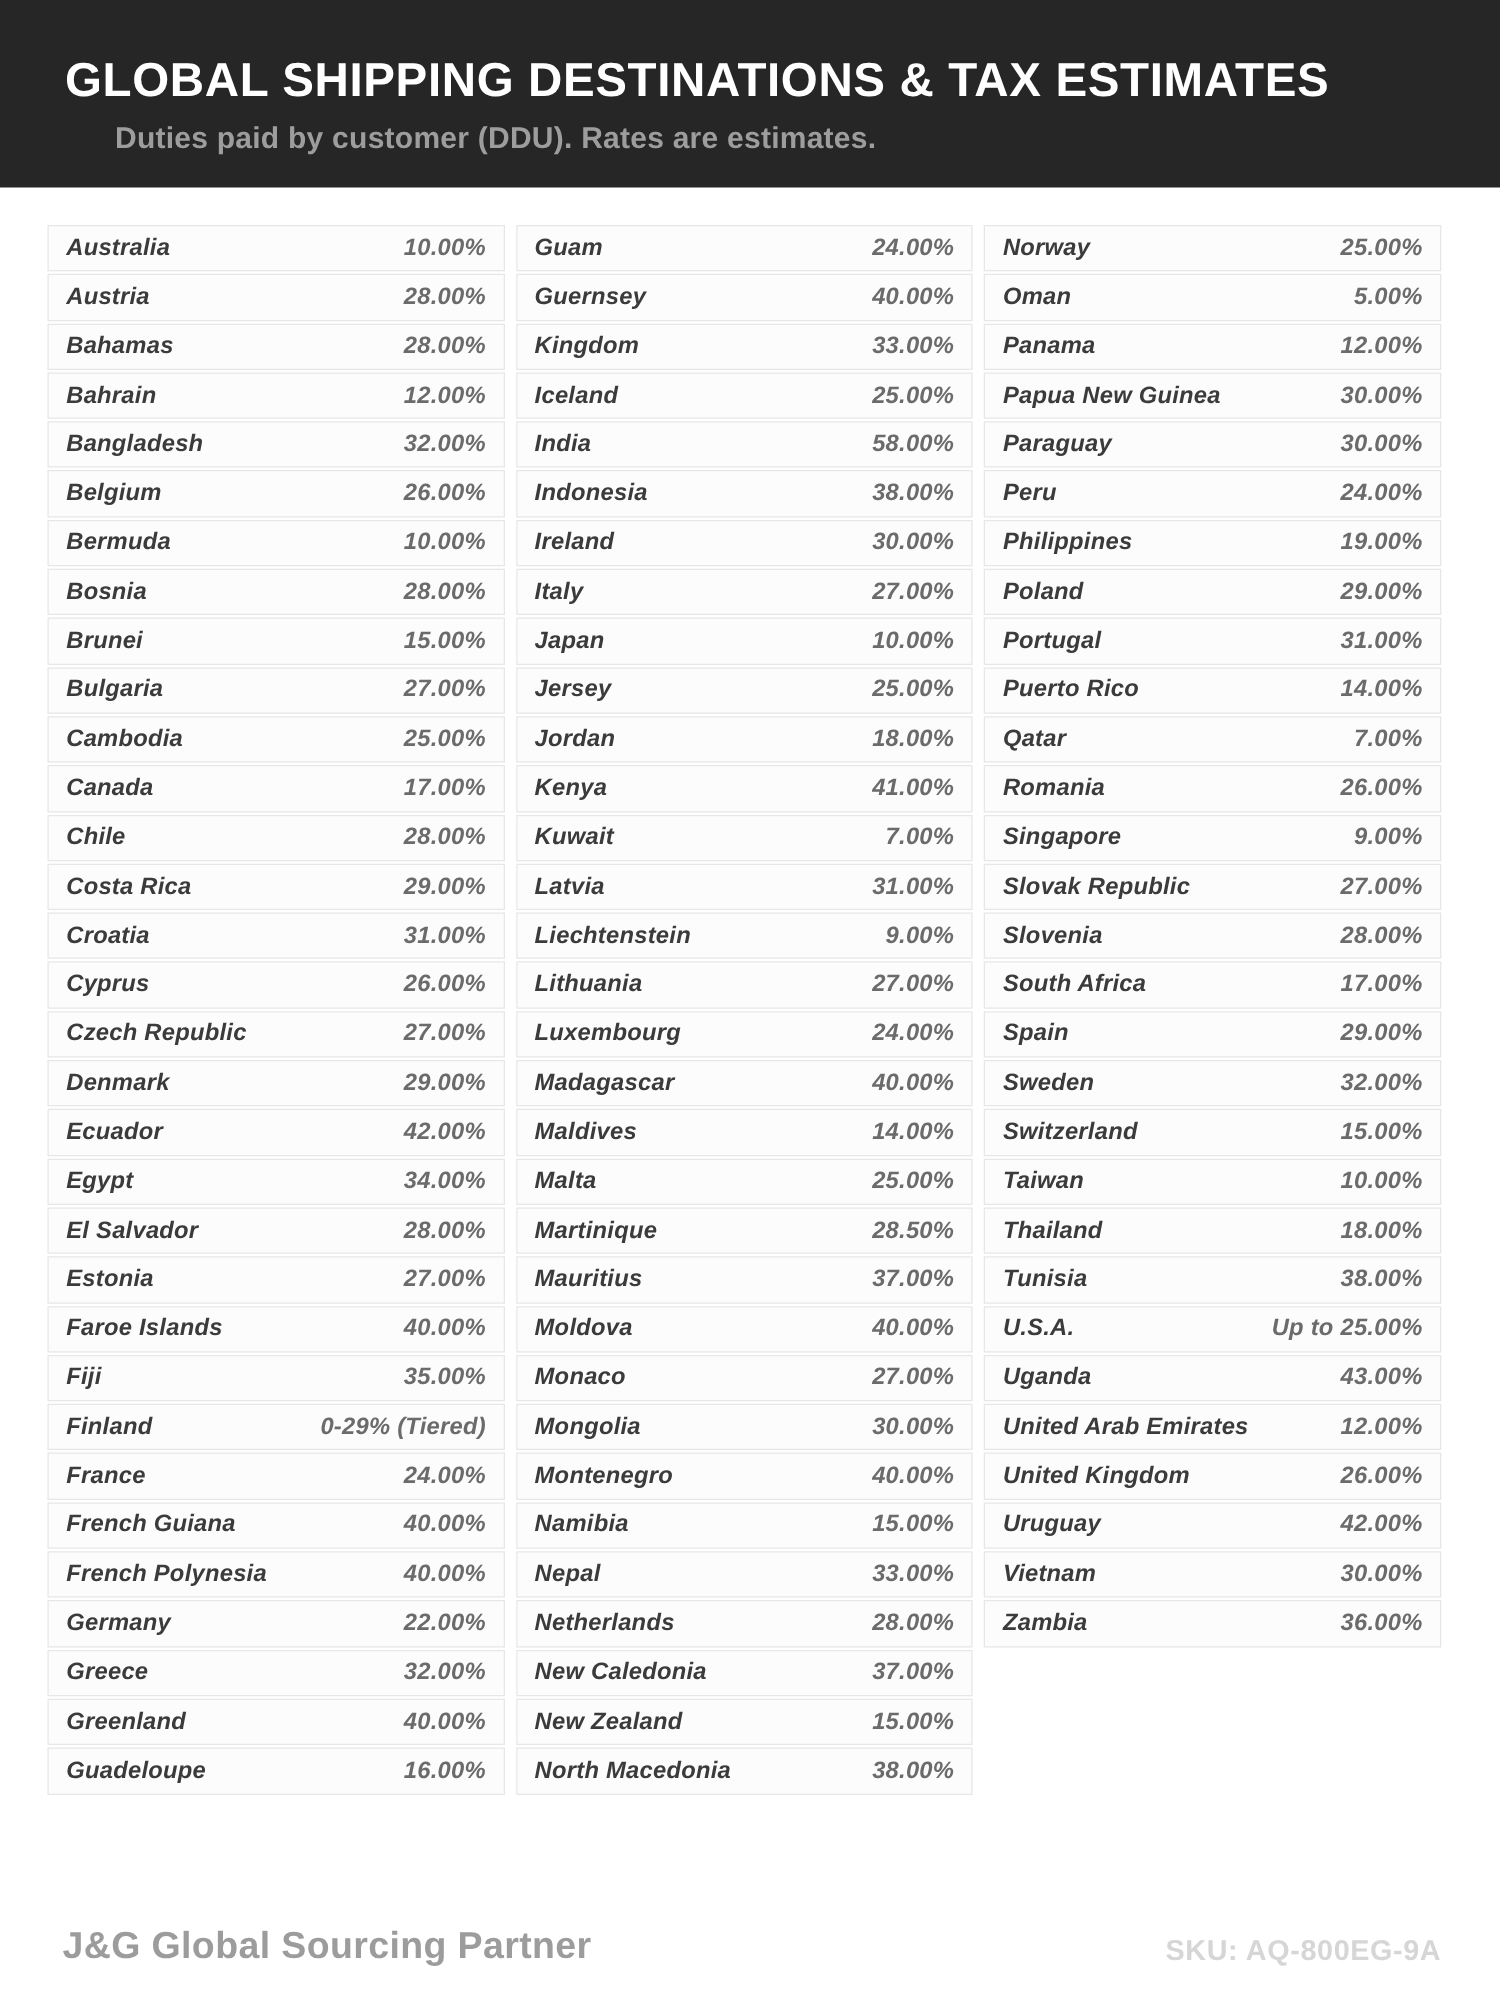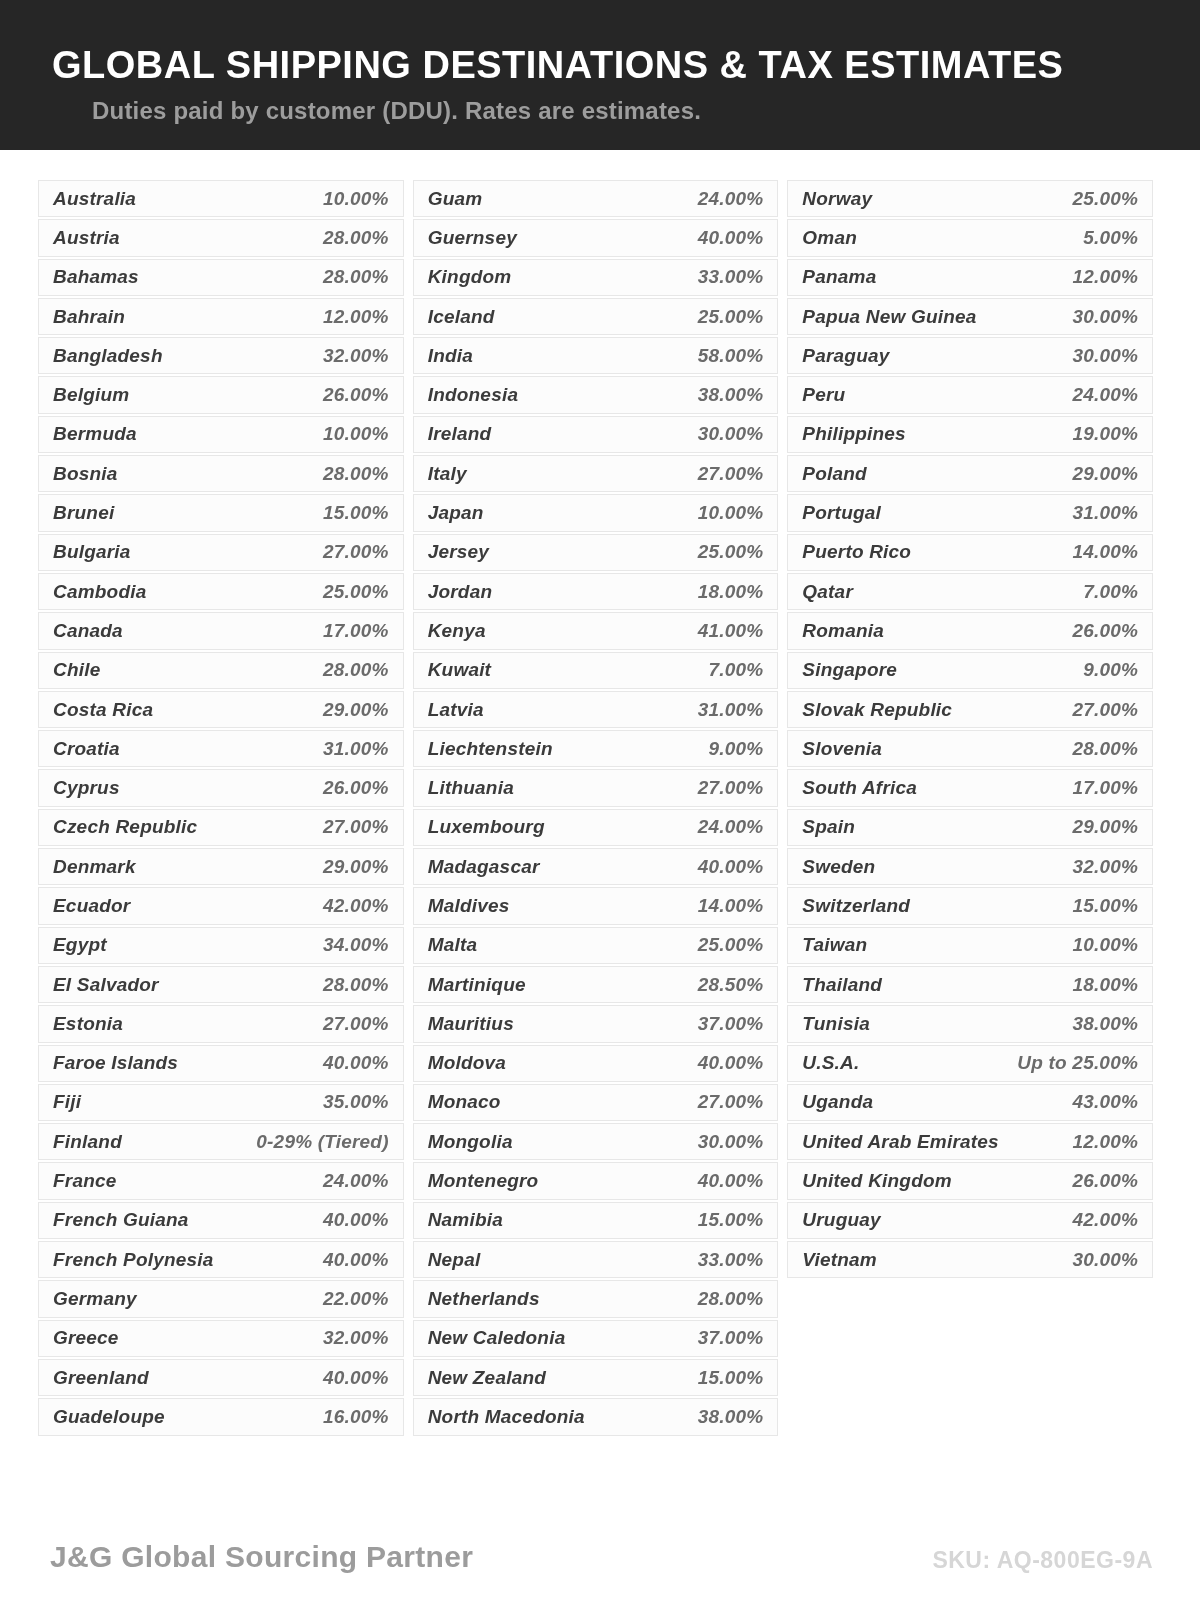--- a/index.html
+++ b/index.html
@@ -467,19 +467,23 @@
         <span class="rate">26.00%</span>
       </div>
       <div class="row">
         <span class="country">Uruguay</span>
         <span class="rate">42.00%</span>
       </div>
       <div class="row">
         <span class="country">Vietnam</span>
         <span class="rate">30.00%</span>
       </div>
+      <div class="row">
+        <span class="country">Zambia</span>
+        <span class="rate">36.00%</span>
+      </div>
     </div>
 </div>
 
 <div class="footer">
   <div class="brand">J&amp;G Global Sourcing Partner</div>
   <div class="sku">SKU: AQ-800EG-9A</div>
 </div>
 
 </body></html>

